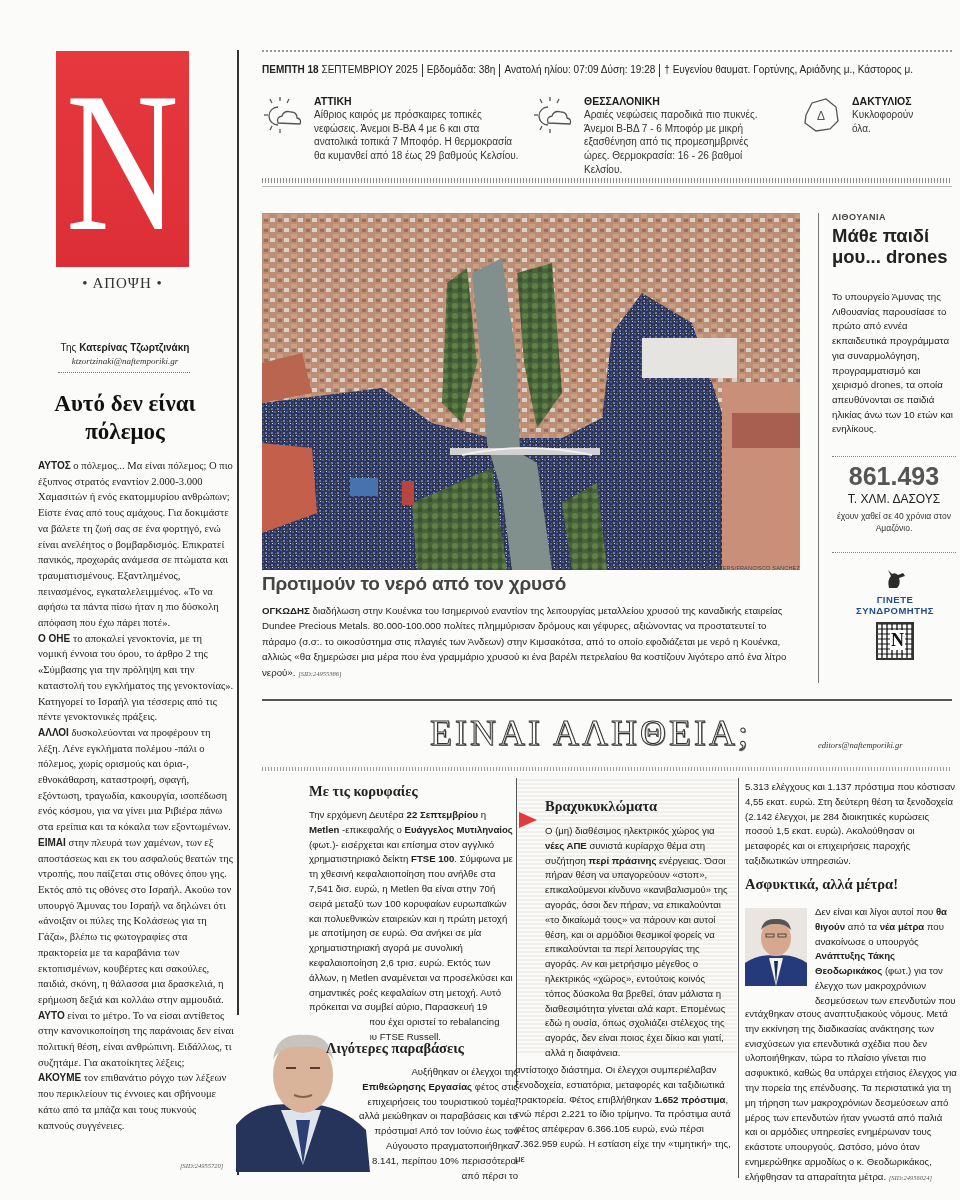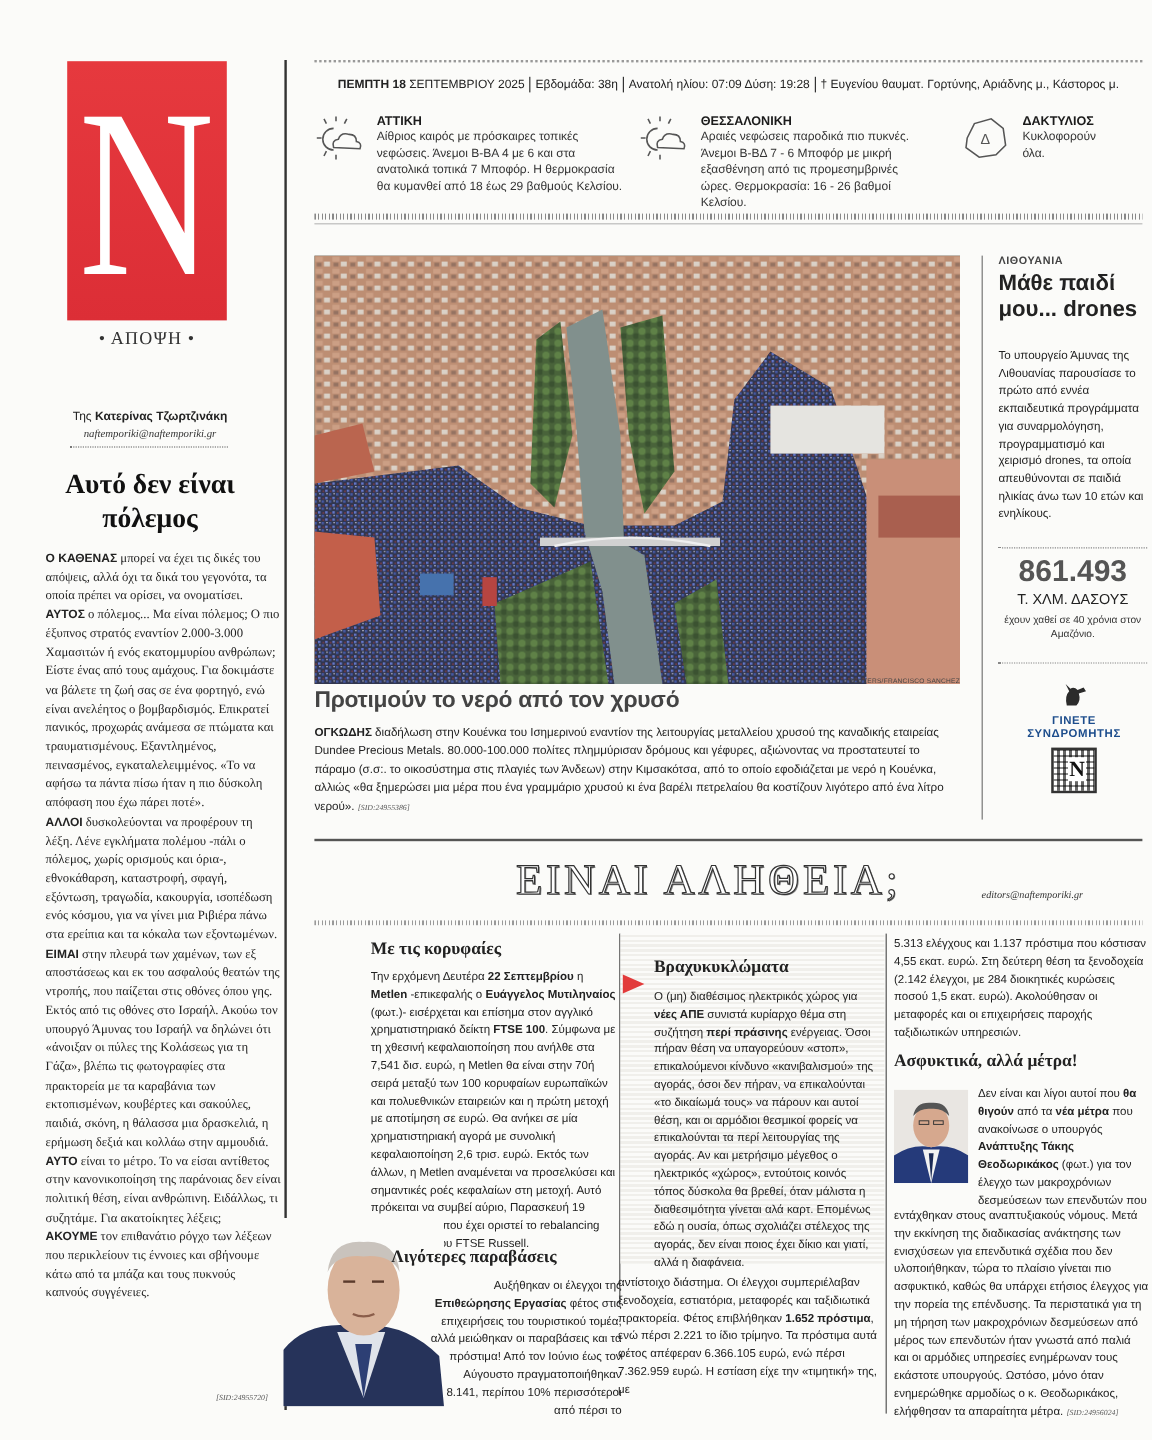--- a/index.html
+++ b/index.html
@@ -18,21 +18,21 @@
   .op-title { position: absolute; left: 30px; top: 390px; width: 190px; text-align: center; font-family: "Liberation Serif", serif; font-size: 23px; line-height: 28px; color: #111; }
   .op-body { position: absolute; left: 38px; top: 458px; width: 196px; font-family: "Liberation Serif", serif; font-size: 10.6px; line-height: 15.7px; color: #222; }
   .op-body p { margin: 0; text-align: left; }
   .op-body .lead { font-family: "Liberation Sans", sans-serif; font-weight: bold; font-size: 10px; }
   .sid { font-family: "Liberation Serif", serif; font-style: italic; font-size: 6.5px; color: #555; }
   .op-sid { position: absolute; left: 180px; top: 1162px; }
   .vline-left { position: absolute; left: 237px; top: 50px; width: 2px; height: 1125px; background: #333; }
 
   
   .dotted-top { position: absolute; left: 262px; top: 50px; width: 690px; border-top: 2px dotted #999; }
-  .dateline { position: absolute; left: 262px; top: 64px; width: 690px; font-size: 10px; color: #222; white-space: nowrap; text-align: center; }
+  .dateline { position: absolute; left: 262px; top: 64px; width: 690px; font-size: 10px; color: #222; white-space: nowrap; }
   .dateline b { font-weight: bold; }
   .dateline .sep { display: inline-block; width: 1px; height: 13px; background: #333; vertical-align: middle; margin: 0 4px; }
   .weather { position: absolute; top: 95px; }
   .weather .wicon { position: absolute; left: 0; top: 0; width: 42px; height: 40px; }
   .weather .wtitle { position: absolute; left: 52px; top: 0; font-weight: bold; font-size: 10.5px; color: #1b1b1b; }
   .weather .wtext { position: absolute; left: 52px; top: 13px; font-size: 10px; line-height: 13.7px; color: #333; }
   .w1 { left: 262px; width: 260px; } .w1 .wtext { width: 208px; }
   .w2 { left: 532px; width: 240px; } .w2 .wtext { width: 190px; }
   .w3 { left: 800px; width: 150px; } .w3 .wtext { width: 80px; }
   .band-dots { position: absolute; left: 262px; top: 178px; width: 690px; height: 5px; background: repeating-linear-gradient(90deg,#888 0 1px,transparent 1px 3px); }
@@ -99,26 +99,26 @@
 
 <div class="left-col">
   <div class="logo">
     <span class="logo-n">N</span>
   </div>
   <div class="section-label">• ΑΠΟΨΗ •</div>
   <div class="byline">
     <span>Της</span>
     <b>Κατερίνας Τζωρτζινάκη</b>
   </div>
-  <div class="byline-email">naftemporiki@naftemporiki.gr</div>
+  <div class="byline-email">ktzortzinaki@naftemporiki.gr</div>
   <div class="dotted-sep-small"></div>
   <h1 class="op-title">Αυτό δεν είναι πόλεμος</h1>
   <div class="op-body" id="op-body">
-      <p><span class="lead">Ο ΚΑΘΕΝΑΣ</span><span> μπορεί να έχει τις δικές του απόψεις, αλλά όχι τα δικά του γεγονότα, τα οποία πρέπει να ορίσει, να ονοματίσει.</span></p>
       <p><span class="lead">ΑΥΤΟΣ</span><span> ο πόλεμος... Μα είναι πόλεμος; Ο πιο έξυπνος στρατός εναντίον 2.000-3.000 Χαμασιτών ή ενός εκατομμυρίου ανθρώπων; Είστε ένας από τους αμάχους. Για δοκιμάστε να βάλετε τη ζωή σας σε ένα φορτηγό, ενώ είναι ανελέητος ο βομβαρδισμός. Επικρατεί πανικός, προχωράς ανάμεσα σε πτώματα και τραυματισμένους. Εξαντλημένος, πεινασμένος, εγκαταλελειμμένος. «Το να αφήσω τα πάντα πίσω ήταν η πιο δύσκολη απόφαση που έχω πάρει ποτέ».</span></p>
+      <p><span class="lead">Ο ΟΗΕ</span><span> το αποκαλεί γενοκτονία, με τη νομική έννοια του όρου, το άρθρο 2 της «Σύμβασης για την πρόληψη και την καταστολή του εγκλήματος της γενοκτονίας». Κατηγορεί το Ισραήλ για τέσσερις από τις πέντε γενοκτονικές πράξεις.</span></p>
       <p><span class="lead">ΑΛΛΟΙ</span><span> δυσκολεύονται να προφέρουν τη λέξη. Λένε εγκλήματα πολέμου -πάλι ο πόλεμος, χωρίς ορισμούς και όρια-, εθνοκάθαρση, καταστροφή, σφαγή, εξόντωση, τραγωδία, κακουργία, ισοπέδωση ενός κόσμου, για να γίνει μια Ριβιέρα πάνω στα ερείπια και τα κόκαλα των εξοντωμένων.</span></p>
       <p><span class="lead">ΕΙΜΑΙ</span><span> στην πλευρά των χαμένων, των εξ αποστάσεως και εκ του ασφαλούς θεατών της ντροπής, που παίζεται στις οθόνες όπου γης. Εκτός από τις οθόνες στο Ισραήλ. Ακούω τον υπουργό Άμυνας του Ισραήλ να δηλώνει ότι «άνοιξαν οι πύλες της Κολάσεως για τη Γάζα», βλέπω τις φωτογραφίες στα πρακτορεία με τα καραβάνια των εκτοπισμένων, κουβέρτες και σακούλες, παιδιά, σκόνη, η θάλασσα μια δρασκελιά, η ερήμωση δεξιά και κολλάω στην αμμουδιά.</span></p>
       <p><span class="lead">ΑΥΤΟ</span><span> είναι το μέτρο. Το να είσαι αντίθετος στην κανονικοποίηση της παράνοιας δεν είναι πολιτική θέση, είναι ανθρώπινη. Ειδάλλως, τι συζητάμε. Για ακατοίκητες λέξεις;</span></p>
       <p><span class="lead">ΑΚΟΥΜΕ</span><span> τον επιθανάτιο ρόγχο των λέξεων που περικλείουν τις έννοιες και σβήνουμε κάτω από τα μπάζα και τους πυκνούς καπνούς συγγένειες.</span></p>
     </div>
   <span class="sid op-sid">[SID:24955720]</span>
 </div>
 <div class="vline-left"></div>
 
 <div class="dotted-top"></div>

